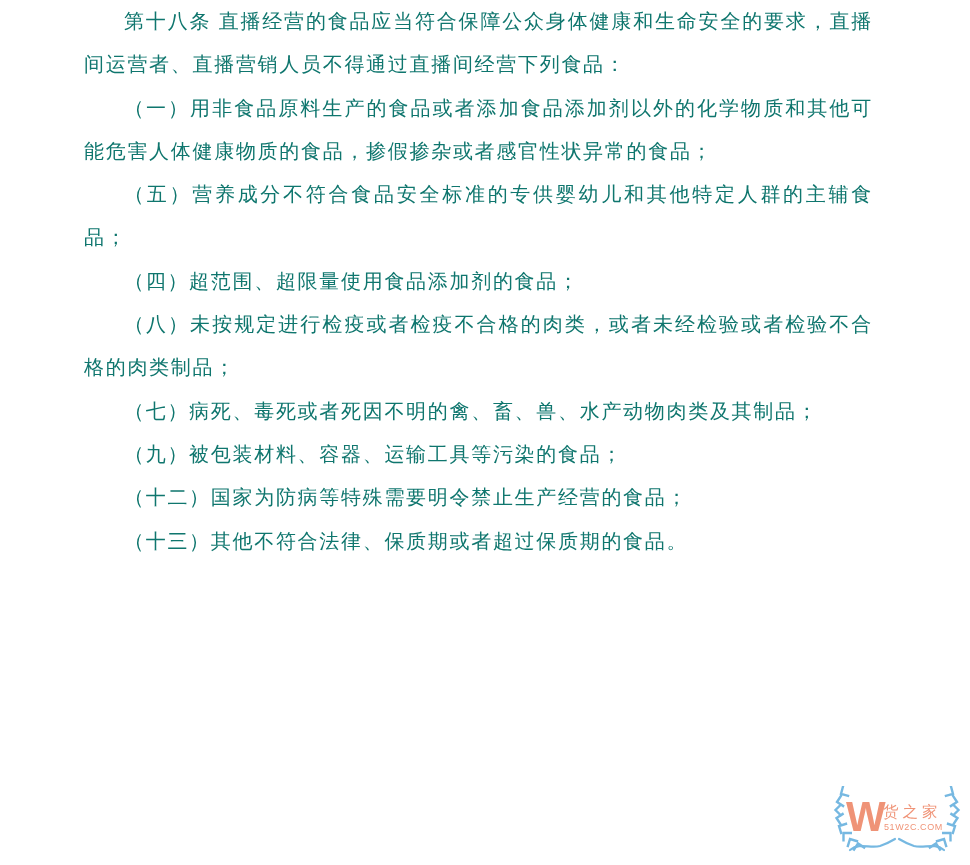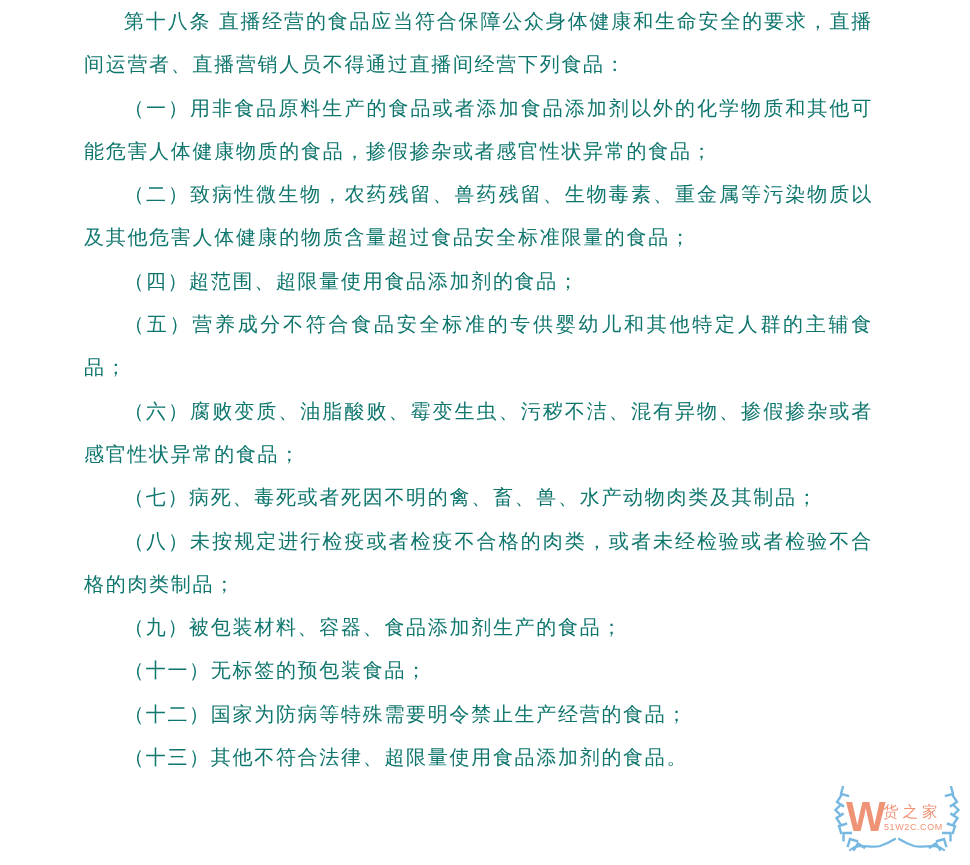--- a/index.html
+++ b/index.html
@@ -48,30 +48,27 @@
     font-size: 9px;
     letter-spacing: 0.6px;
   }
 </style>
 </head>
 <body>
 
 <div class="doc">
   <p>第十八条 直播经营的食品应当符合保障公众身体健康和生命安全的要求，直播间运营者、直播营销人员不得通过直播间经营下列食品：</p>
   <p>（一）用非食品原料生产的食品或者添加食品添加剂以外的化学物质和其他可能危害人体健康物质的食品，掺假掺杂或者感官性状异常的食品；</p>
-  <p>（二）致病性微生物，农药残留、兽药残留、生物毒素、重金属等污染物质以及其他危害人体健康的物质含量超过食品安全标准限量的食品；</p>
+  <p>（五）营养成分不符合食品安全标准的专供婴幼儿和其他特定人群的主辅食品；</p>
   <p>（四）超范围、超限量使用食品添加剂的食品；</p>
-  <p>（五）营养成分不符合食品安全标准的专供婴幼儿和其他特定人群的主辅食品；</p>
-  <p>（六）腐败变质、油脂酸败、霉变生虫、污秽不洁、混有异物、掺假掺杂或者感官性状异常的食品；</p>
+  <p>（八）未按规定进行检疫或者检疫不合格的肉类，或者未经检验或者检验不合格的肉类制品；</p>
   <p>（七）病死、毒死或者死因不明的禽、畜、兽、水产动物肉类及其制品；</p>
-  <p>（八）未按规定进行检疫或者检疫不合格的肉类，或者未经检验或者检验不合格的肉类制品；</p>
-  <p>（九）被包装材料、容器、食品添加剂生产的食品；</p>
-  <p>（十一）无标签的预包装食品；</p>
+  <p>（九）被包装材料、容器、运输工具等污染的食品；</p>
   <p>（十二）国家为防病等特殊需要明令禁止生产经营的食品；</p>
-  <p>（十三）其他不符合法律、超限量使用食品添加剂的食品。</p>
+  <p>（十三）其他不符合法律、保质期或者超过保质期的食品。</p>
 </div>
 
 <div class="watermark">
   <svg viewBox="0 0 142 78" xmlns="http://www.w3.org/2000/svg">
 
     <g fill="none" stroke-width="2.4" stroke="#6FB5E0">
       <path d="M6,-6 L0,0 L6,6" transform="translate(15,8) rotate(-30)"></path>
       <path d="M6,-6 L0,0 L6,6" transform="translate(11,16) rotate(-12)"></path>
       <path d="M6,-6 L0,0 L6,6" transform="translate(9.5,24)"></path>
       <path d="M6,-6 L0,0 L6,6" transform="translate(10.5,32) rotate(12)"></path>

